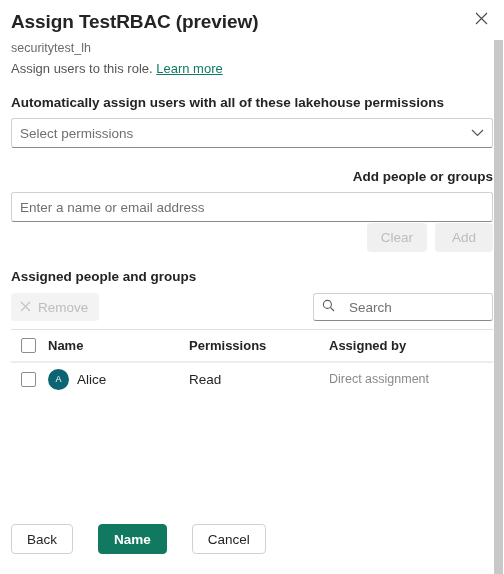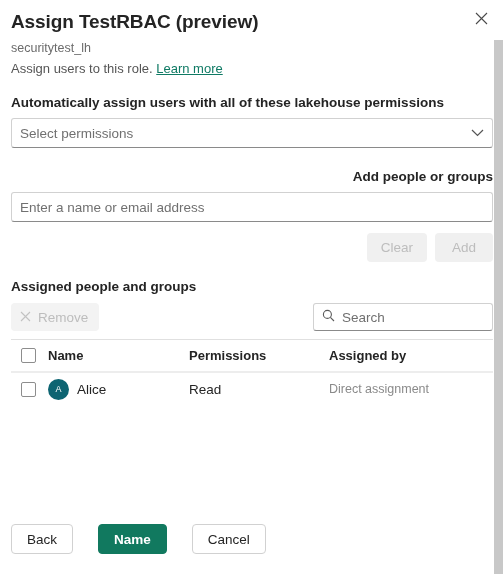--- a/index.html
+++ b/index.html
@@ -114,21 +114,21 @@
     color: #707070;
     width: 482px;
   }
   .field .ph { flex: 1; }
   .chev { margin-left: auto; display: flex; align-items: center; }
 
   .btn-row {
     display: flex;
     justify-content: flex-end;
     gap: 8px;
-    margin-top: 11px;
+    margin-top: 1px;
   }
   .sbtn {
     min-width: 58px;
     height: 29px;
     border-radius: 4px;
     border: none;
     font-size: 13.5px;
     font-family: inherit;
     display: inline-flex;
     align-items: center;
@@ -164,21 +164,21 @@
   }
   .search-box {
     margin-left: auto;
     width: 180px;
     height: 28px;
     border: 1px solid #d1d1d1;
     border-bottom-color: #8a8a8a;
     border-radius: 3px;
     display: flex;
     align-items: center;
-    gap: 7px;
+    gap: 14px;
     padding: 0 8px;
     box-sizing: border-box;
     font-size: 13.5px;
     color: #707070;
   }
 
   
   .table { margin-top: 8px; }
   .trow {
     display: flex;

